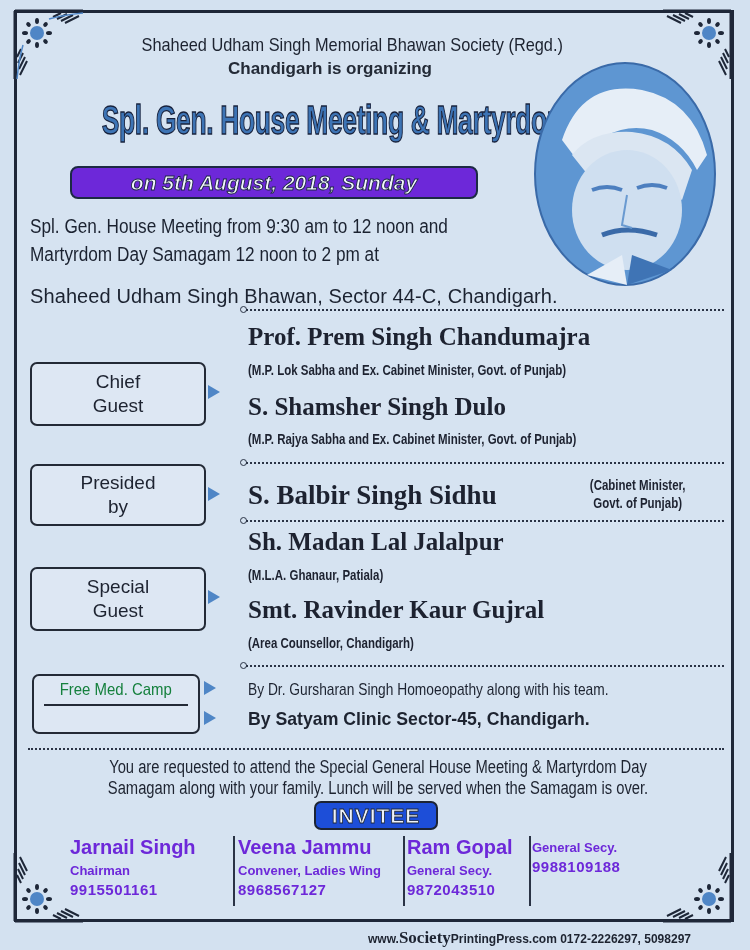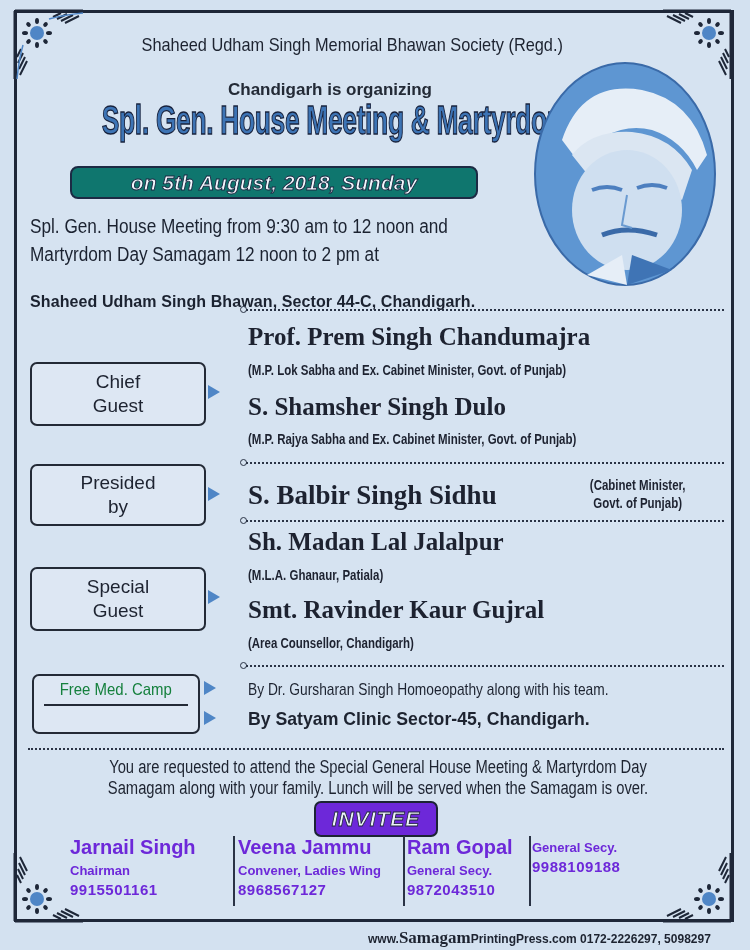--- a/index.html
+++ b/index.html
@@ -24,55 +24,55 @@
   .corner.br { left: 661px; top: 851px; transform: scale(-1,-1); }
 
   .abs { position: absolute; }
   .society {
     left: 110px; top: 34px; width: 450px; text-align: center;
     font-family: "Liberation Sans", sans-serif;
     font-size: 19px; transform: scaleX(0.86); transform-origin: center;
     white-space: nowrap; color: #1d2330;
   }
   .organizing {
-    left: 180px; top: 80px; width: 300px; text-align: center;
+    left: 180px; top: 59px; width: 300px; text-align: center;
     font-size: 17px; font-weight: bold; color: #232a36;
     white-space: nowrap;
   }
   .headline {
     left: 10px; top: 98px; width: 540px; text-align: center;
     font-family: "Liberation Sans", sans-serif;
     font-weight: bold; font-size: 40px;
     color: #3d74b5;
     -webkit-text-stroke: 1.3px #17203a;
     transform: scaleX(0.66); transform-origin: center;
     white-space: nowrap; letter-spacing: -0.5px;
   }
   .date-pill {
     left: 70px; top: 166px; width: 408px; height: 33px;
-    background: #0f766e;
+    background: #6d28d9;
     border: 2px solid #1c2a44;
     border-radius: 8px;
     display: flex; align-items: center; justify-content: center;
   }
   .date-pill span {
     color: #f2f6fb; font-weight: bold; font-style: italic;
     font-size: 21px;
     -webkit-text-stroke: 0.9px #1a2640;
     white-space: nowrap;
   }
   .schedule {
     left: 30px; top: 212px; width: 500px;
     font-size: 20px; line-height: 28px;
     transform: scaleX(0.86); transform-origin: left;
     white-space: nowrap; color: #1b2230;
   }
   .venue {
-    left: 30px; top: 293px; width: 700px;
-    font-size: 16px; font-weight: bold;
+    left: 30px; top: 285px; width: 700px;
+    font-size: 20px; font-weight: normal;
     white-space: nowrap; color: #1b2230;
     letter-spacing: 0.1px;
   }
   .portrait {
     left: 532px; top: 60px; width: 186px; height: 228px;
   }
 
   .label-box {
     position: absolute;
     border: 2px solid #232a36;
@@ -127,23 +127,23 @@
     font-size: 19px; font-weight: bold; white-space: nowrap; color: #1d2330;
     transform: scaleX(0.93); transform-origin: left;
   }
   .request {
     position: absolute; left: 28px; top: 757px; width: 700px; text-align: center;
     font-size: 18px; line-height: 21px; color: #1d2330;
     transform: scaleX(0.82); transform-origin: center;
     white-space: nowrap;
   }
   .invitee {
-    position: absolute; left: 314px; top: 801px; width: 124px; height: 36px;
-    background: #6d28d9; border: 2px solid #1c2434; border-radius: 7px;
-    display: flex; align-items: center; justify-content: center; font-style: italic;
+    position: absolute; left: 314px; top: 801px; width: 124px; height: 29px;
+    background: #1d4ed8; border: 2px solid #1c2434; border-radius: 7px;
+    display: flex; align-items: center; justify-content: center;
   }
   .invitee span {
     color: #eef3f9; font-weight: bold; font-size: 21px; letter-spacing: 1px;
     -webkit-text-stroke: 0.8px #1c2434;
   }
   .member {
     position: absolute; top: 836px; text-align: left;
     color: #6d28d9;
   }
   .member .m-name { font-size: 20px; font-weight: bold; white-space: nowrap; }
@@ -340,14 +340,14 @@
   <div class="m-role">General Secy.</div>
   <div class="m-phone">9872043510</div>
 </div>
 <div class="vsep" style="left:529px;"></div>
 <div class="member" style="left:532px; width:158px;">
   <div class="m-role">General Secy.</div>
   <div class="m-phone">9988109188</div>
 </div>
 
 <div class="footer">
-  <span>www.</span><span class="brand">Samagam</span><span>PrintingPress.com 0172-2226297, 5098297</span>
+  <span>www.</span><span class="brand">Society</span><span>PrintingPress.com 0172-2226297, 5098297</span>
 </div>
 
 </body></html>

